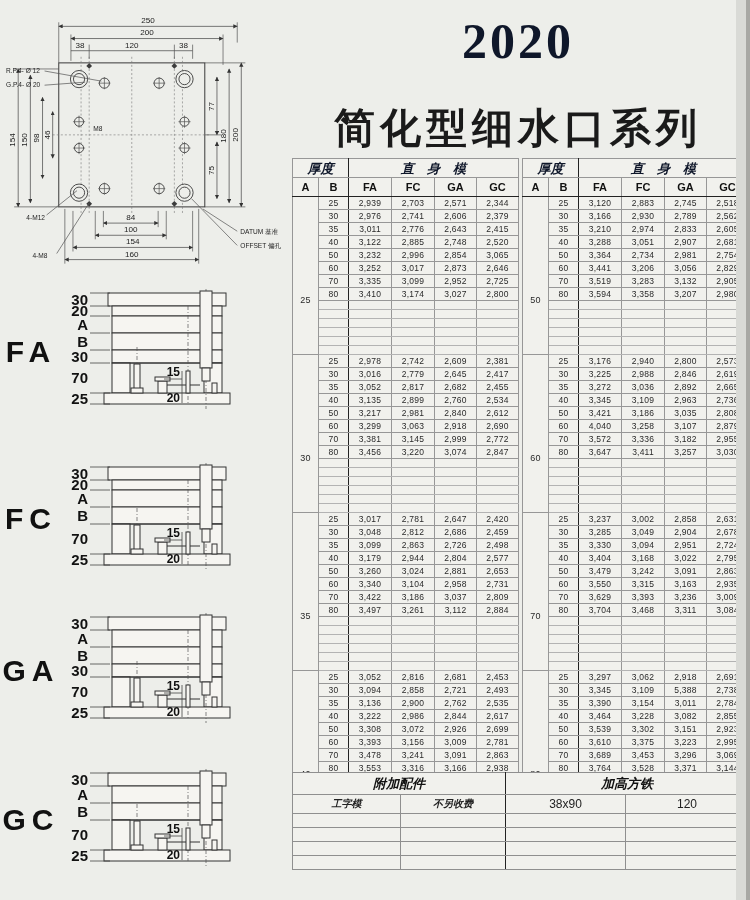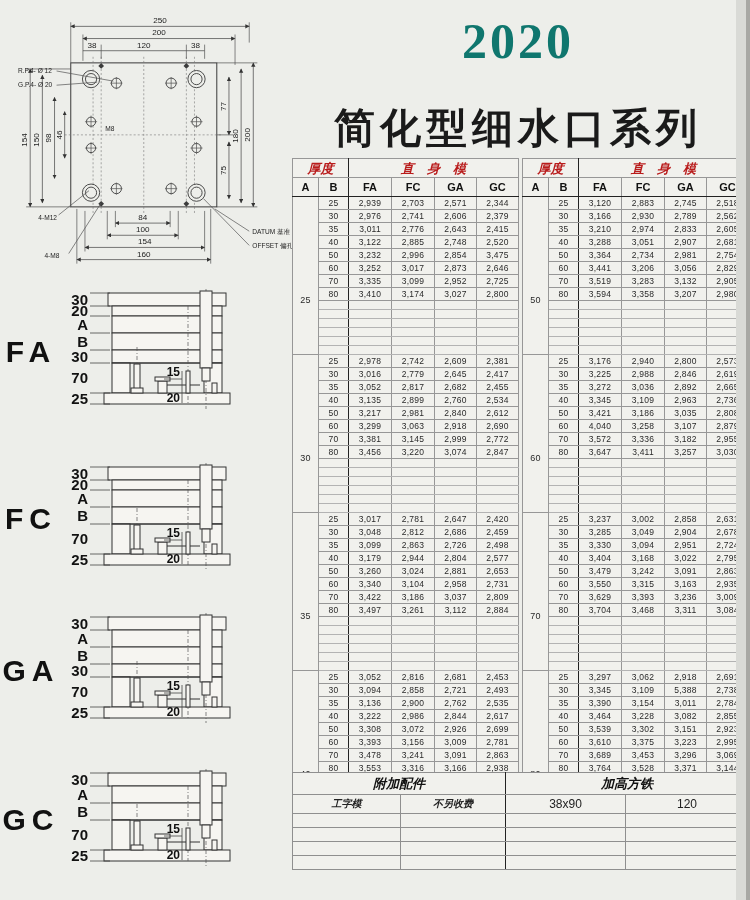--- a/index.html
+++ b/index.html
@@ -7,25 +7,25 @@
     width:750px;height:900px;position:relative;overflow:hidden;
     background:#edeeea;
     font-family:"Liberation Sans",sans-serif;
     color:#222;
   }
   .edge-shadow{position:absolute;right:0;top:0;width:4px;height:100%;background:#a8a8a4;}
   .edge-soft{position:absolute;right:4px;top:0;width:10px;height:100%;background:#d9dad6;}
 
   
   .title-block{position:absolute;left:292px;top:14px;width:452px;text-align:center;}
-  .title-model{font:700 50px/1.1 "Liberation Serif",serif;letter-spacing:3px;color:#0f766e;}
+  .title-model{font:700 50px/1.1 "Liberation Serif",serif;letter-spacing:3px;color:#0f172a;}
   .title-series{font:700 41px/1.15 "Liberation Sans",sans-serif;letter-spacing:5px;color:#1a1a1a;margin-top:36px;}
 
   
-  .plan{position:absolute;left:16px;top:8px;width:288px;height:272px;}
+  .plan{position:absolute;left:4px;top:8px;width:288px;height:272px;}
   .plan svg{width:100%;height:100%;}
   .pln{stroke:#3c3c3c;stroke-width:1;fill:none;}
   .thin{stroke:#555;stroke-width:0.7;fill:none;}
   .dot{stroke:#777;stroke-width:0.6;fill:none;stroke-dasharray:2 2;}
   .dim{stroke:#444;stroke-width:0.7;fill:none;}
   .dt{font:8px "Liberation Sans",sans-serif;fill:#1d1d1d;}
   .ct{font:6.5px "Liberation Sans",sans-serif;fill:#1d1d1d;}
   .hole{stroke:#3c3c3c;stroke-width:0.9;fill:#edeeea;}
 
   
@@ -40,21 +40,21 @@
   .dlab2{font:700 12px "Liberation Sans",sans-serif;fill:#111;}
 
   
   table.spec{
     position:absolute;top:158px;width:226px;border-collapse:collapse;table-layout:fixed;
     background:#f1f1ed;border:1.5px solid #222;
   }
   #spec-left{left:292px;} #spec-right{left:522px;}
   .spec th,.spec td{border:1px solid #979797;padding:0;text-align:center;vertical-align:middle;
     font:8.5px/1 "Liberation Sans",sans-serif;color:#2a2a2a;overflow:hidden;}
-  .spec thead th.gh{font:italic 700 13px/1 "Liberation Serif",serif;height:18px;color:#b91c1c;}
+  .spec thead th.gh{font:italic 700 13px/1 "Liberation Serif",serif;height:18px;color:#0f172a;}
   .spec thead th.wide{letter-spacing:13px;text-indent:13px;}
   .spec thead tr.h2 th{font:700 11px/1 "Liberation Sans",sans-serif;height:18px;border-bottom:1.5px solid #222;color:#111;}
   .spec .gsep,.spec .bsep,.spec td.bcell{border-right:1.5px solid #222;}
   .spec tr.drow td{height:12px;letter-spacing:0.2px;}
   .spec tr.bstart td{border-top:1.5px solid #222;}
   .spec tr.erow td{height:8px;border-top-color:#b3b3b3;border-bottom-color:#b3b3b3;}
   .spec td.acell{vertical-align:bottom;padding-bottom:49px;font-size:9px;font-weight:400;border-right:1px solid #979797;}
 
   
   table.acc{
@@ -431,21 +431,21 @@
         <td class="vcell">3,122</td>
         <td class="vcell">2,885</td>
         <td class="vcell">2,748</td>
         <td class="vcell">2,520</td>
       </tr>
       <tr class="drow">
         <td class="bcell">50</td>
         <td class="vcell">3,232</td>
         <td class="vcell">2,996</td>
         <td class="vcell">2,854</td>
-        <td class="vcell">3,475</td>
+        <td class="vcell">3,065</td>
       </tr>
       <tr class="drow">
         <td class="bcell">60</td>
         <td class="vcell">3,252</td>
         <td class="vcell">3,017</td>
         <td class="vcell">2,873</td>
         <td class="vcell">2,646</td>
       </tr>
       <tr class="drow">
         <td class="bcell">70</td>

